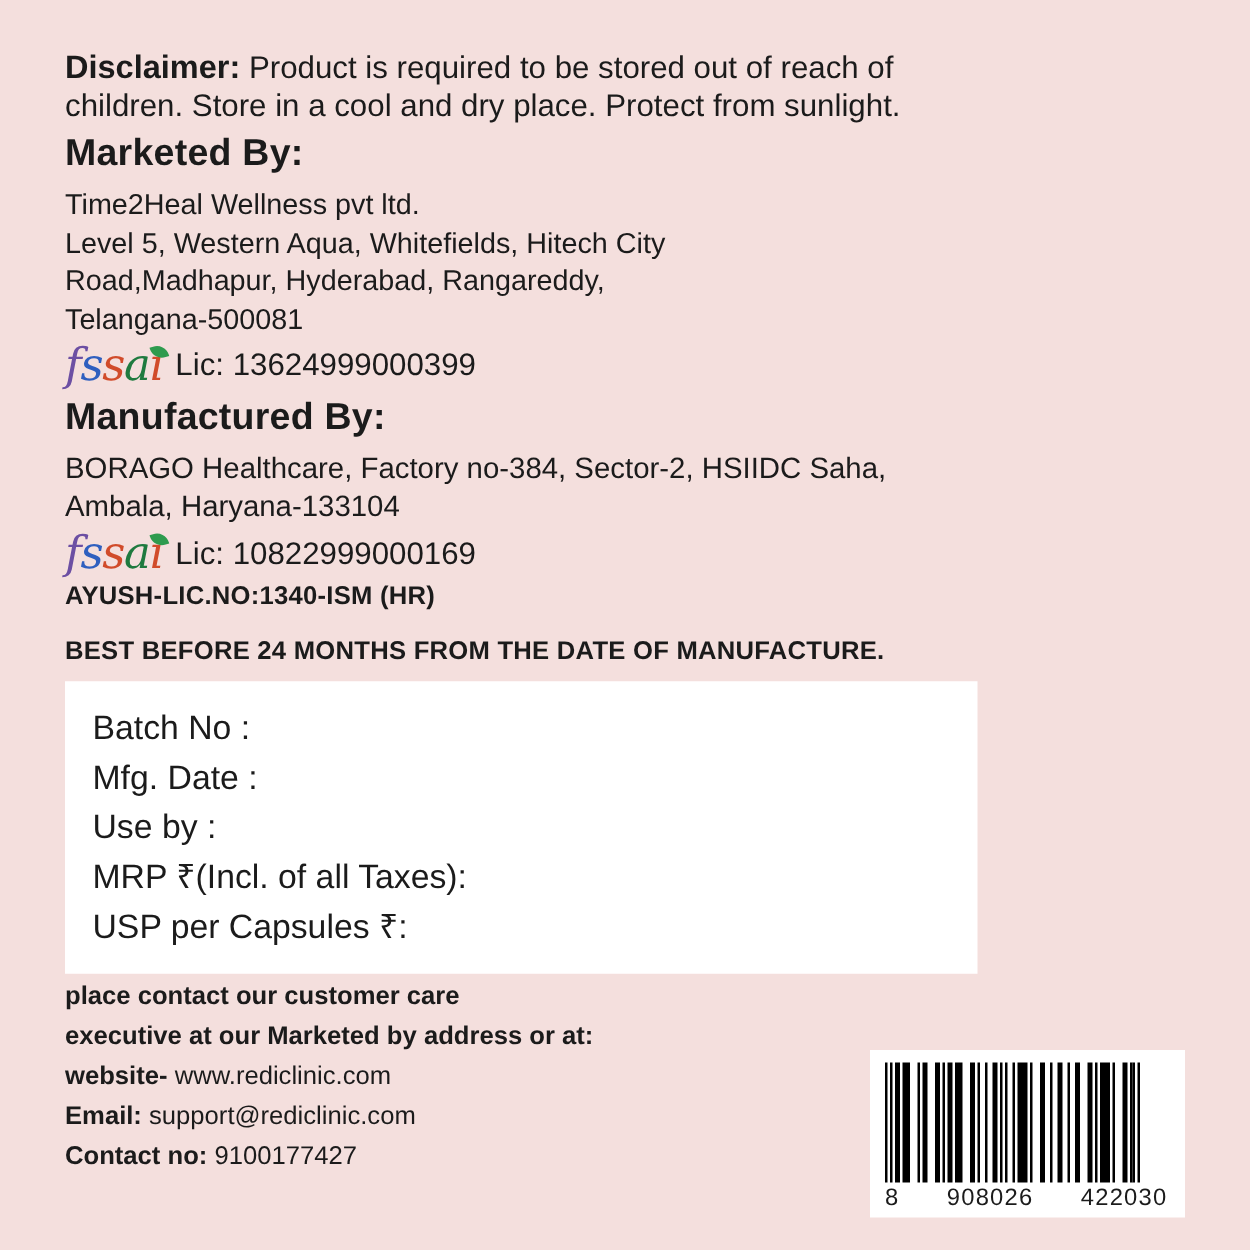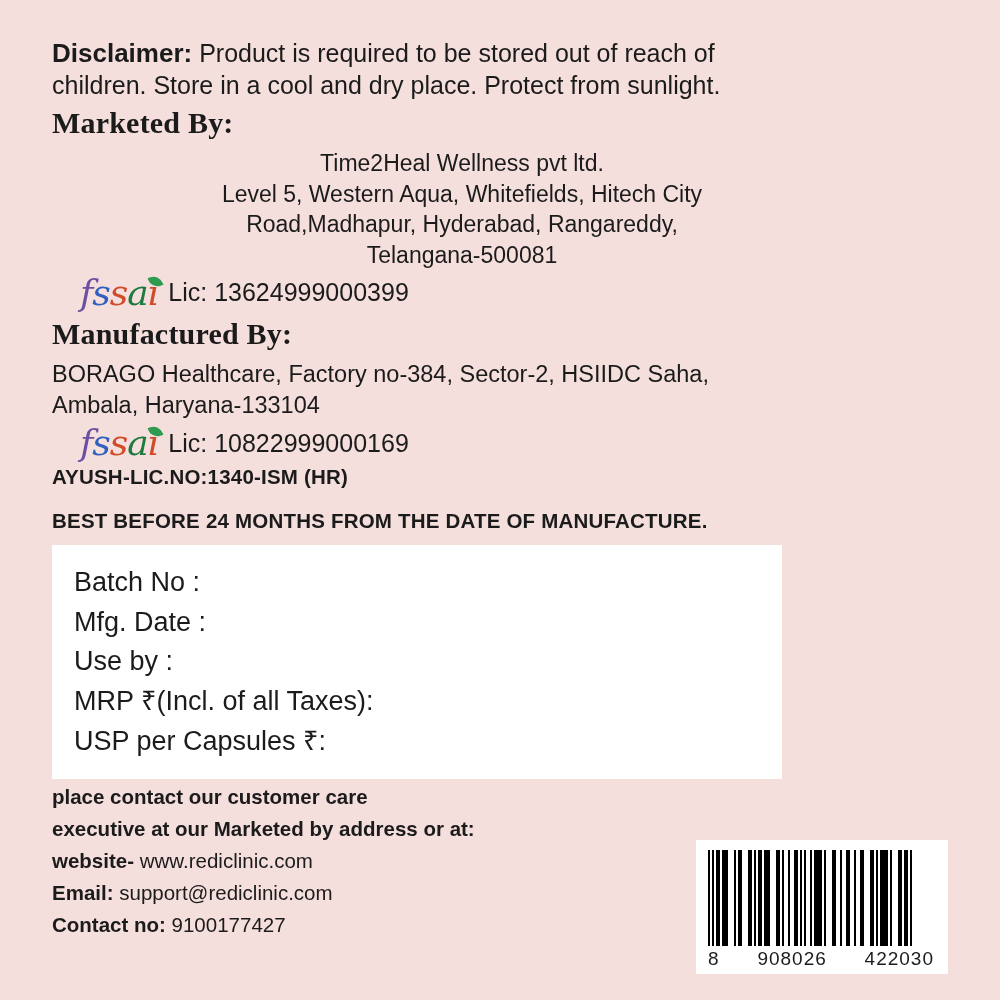--- a/index.html
+++ b/index.html
@@ -28,47 +28,44 @@
   .disclaimer .lead {
     font-weight: bold;
     font-size: 26px;
   }
 
   .heading {
     font-size: 30px;
     font-weight: bold;
     margin: 6px 0 8px 0;
     letter-spacing: 0.2px;
-    font-family: Liberation Serif, serif;
   }
 
   .addr {
     font-size: 23px;
     line-height: 1.33;
     margin: 0 0 4px 0;
     max-width: 820px;
-    text-align: center;
   }
   .addr div { white-space: pre; }
 
   .lic-row {
     display: flex;
     align-items: center;
     gap: 6px;
     margin: 2px 0 4px 0;
   }
   .fssai {
     position: relative;
     font-family: "DejaVu Serif", serif;
     font-style: italic;
     font-size: 36px;
     line-height: 1;
     letter-spacing: -1px;
     padding-right: 4px;
-    margin-left: 28px;
   }
   .fssai .f { color: #6c4fa3; }
   .fssai .s1 { color: #2f5fbf; }
   .fssai .s2 { color: #d14b2a; }
   .fssai .a { color: #1f7a3f; }
   .fssai .i { color: #d14b2a; }
   .fssai .leaf {
     position: absolute;
     right: 0px;
     top: 1px;

